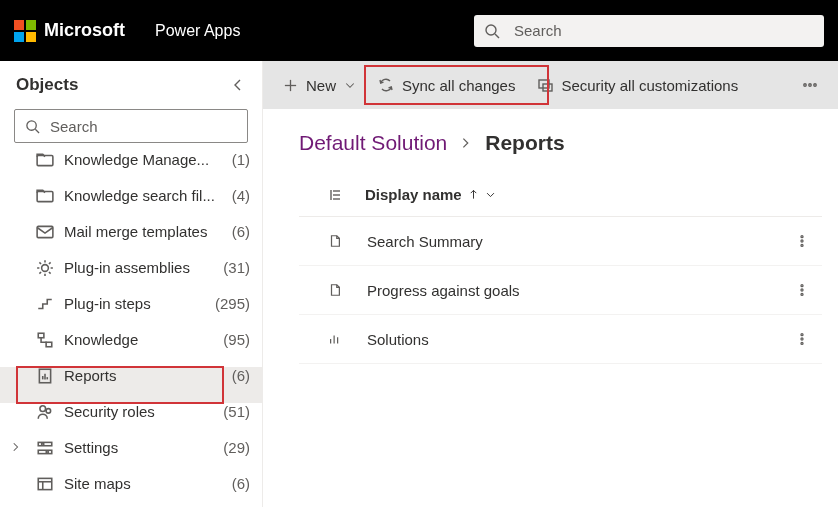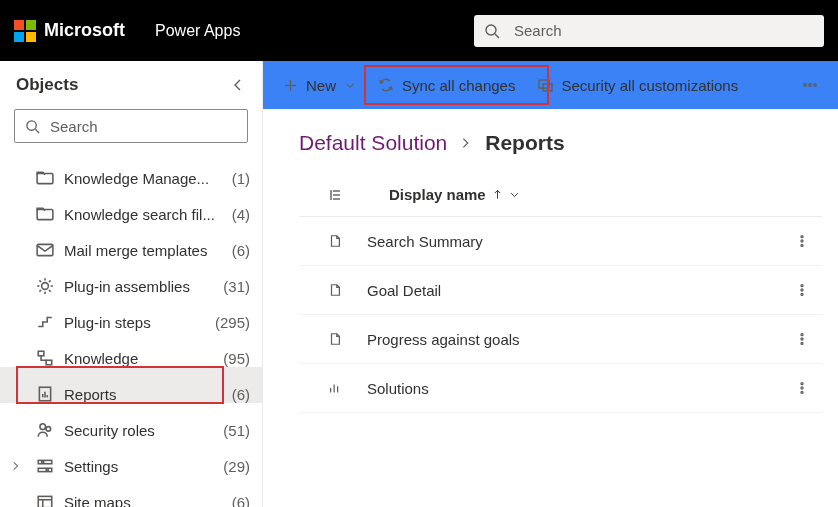--- a/index.html
+++ b/index.html
@@ -20,41 +20,41 @@
     .shell { display: flex; height: calc(100% - 50px); border-radius: 13px; }
     
     .sidebar { width: 263px; border-right: 1px solid #edebe9; padding: 8px 0 0 0; display: flex; flex-direction: column; }
     .sidebar-head { display: flex; align-items: center; padding: 6px 16px 10px 16px; }
     .sidebar-head h2 { font-size: 17px; font-weight: 600; flex: 1; }
     .chev-left { width: 16px; height: 16px; color: #605e5c; }
     .sidesearch { margin: 4px 14px 8px 14px; height: 34px; border: 1px solid #8a8886; border-radius: 2px; display: flex; align-items: center; padding: 0 10px; color: #605e5c; }
     .sidesearch svg { width: 15px; height: 15px; margin-right: 10px; }
     .sidesearch span { font-size: 15px; }
     .tree { flex: 1; overflow: hidden; }
-    .tree-item { display: flex; align-items: flex-end; height: 36px; padding: 0 12px 0 36px; cursor: pointer; font-size: 15px; color: #323130; gap: 10px; }
+    .tree-item { display: flex; align-items: flex-start; height: 36px; padding: 0 12px 0 36px; cursor: pointer; font-size: 15px; color: #323130; gap: 10px; }
     .tree-item.selected { background: #edebe9; position: relative; }
     .tree-item .ticn { width: 18px; display: flex; justify-content: center; color: #605e5c; }
     .tree-item .lbl { flex: 1; white-space: nowrap; overflow: hidden; text-overflow: ellipsis; }
     .tree-item .cnt { color: #605e5c; font-size: 15px; }
     .tree-item .expander { position: absolute; left: 10px; color: #605e5c; }
     .tree-item.has-exp { padding-left: 36px; position: relative; }
     .redbox-side { position: absolute; border: 2px solid #d13438; left: 16px; right: 38px; top: -1px; bottom: -1px; pointer-events: none; }
     
     .main { flex: 1; display: flex; flex-direction: column; }
-    .cmdbar { height: 48px; background: #3b82f6; display: flex; align-items: center; padding: 0 10px; gap: 2px; position: relative; }
+    .cmdbar { height: 48px; background: #e5e5e5; display: flex; align-items: center; padding: 0 10px; gap: 2px; position: relative; }
     .cmd { display: flex; align-items: center; gap: 8px; height: 36px; padding: 0 10px; cursor: pointer; font-size: 15px; color: #323130; }
     .cmd .cicn { color: #605e5c; display: flex; align-items: center; }
     .redbox-cmd { position: absolute; border: 2px solid #d13438; top: 4px; bottom: 4px; left: 101px; width: 185px; pointer-events: none; }
     .ellipsis { margin-left: auto; }
     .content { padding: 22px 16px 0 36px; flex: 1; }
     .crumbs { display: flex; align-items: center; gap: 12px; font-size: 21px; }
     .crumbs .parent { color: #701a75; font-weight: 400; }
     .crumbs .sep { color: #605e5c; }
     .crumbs .current { font-weight: 600; }
-    .tablehead { display: flex; align-items: center; height: 44px; margin-top: 18px; border-bottom: 1px solid #edebe9; padding-left: 6px; gap: 24px; }
+    .tablehead { display: flex; align-items: center; height: 44px; margin-top: 18px; border-bottom: 1px solid #edebe9; padding-left: 6px; }
     .colicon { width: 60px; display: flex; justify-content: center; color: #605e5c; }
     .colname { font-weight: 600; font-size: 15px; display: flex; align-items: center; gap: 6px; }
     .row { display: flex; align-items: center; height: 49px; border-bottom: 1px solid #f3f2f1; padding-left: 6px; }
     .ricon { width: 60px; display: flex; justify-content: center; color: #605e5c; }
     .rname { flex: 1; font-size: 15px; padding-left: 2px; }
     .rmore { width: 40px; display: flex; justify-content: center; color: #605e5c; cursor: pointer; }
     svg { stroke: currentColor; fill: none; stroke-width: 1.4; }
   </style>
 </head>
 <body>
@@ -303,36 +303,20 @@
             </svg>
           </div>
       </div>
       <div class="row">
         <div class="ricon">
             <svg width="14" height="14" viewBox="0 0 16 16">
               <path d="M4 2h6l3 3v9H4z"></path>
               <polyline points="10,2 10,5 13,5"></polyline>
             </svg>
           </div>
-        <div class="rname">Goal Detail</div>
-        <div class="rmore">
-            <svg width="14" height="14" viewBox="0 0 16 16" fill="currentColor" stroke="none">
-              <circle cx="8" cy="3" r="1.2"></circle>
-              <circle cx="8" cy="8" r="1.2"></circle>
-              <circle cx="8" cy="13" r="1.2"></circle>
-            </svg>
-          </div>
-      </div>
-      <div class="row">
-        <div class="ricon">
-            <svg width="14" height="14" viewBox="0 0 16 16">
-              <path d="M4 2h6l3 3v9H4z"></path>
-              <polyline points="10,2 10,5 13,5"></polyline>
-            </svg>
-          </div>
         <div class="rname">Progress against goals</div>
         <div class="rmore">
             <svg width="14" height="14" viewBox="0 0 16 16" fill="currentColor" stroke="none">
               <circle cx="8" cy="3" r="1.2"></circle>
               <circle cx="8" cy="8" r="1.2"></circle>
               <circle cx="8" cy="13" r="1.2"></circle>
             </svg>
           </div>
       </div>
       <div class="row">

